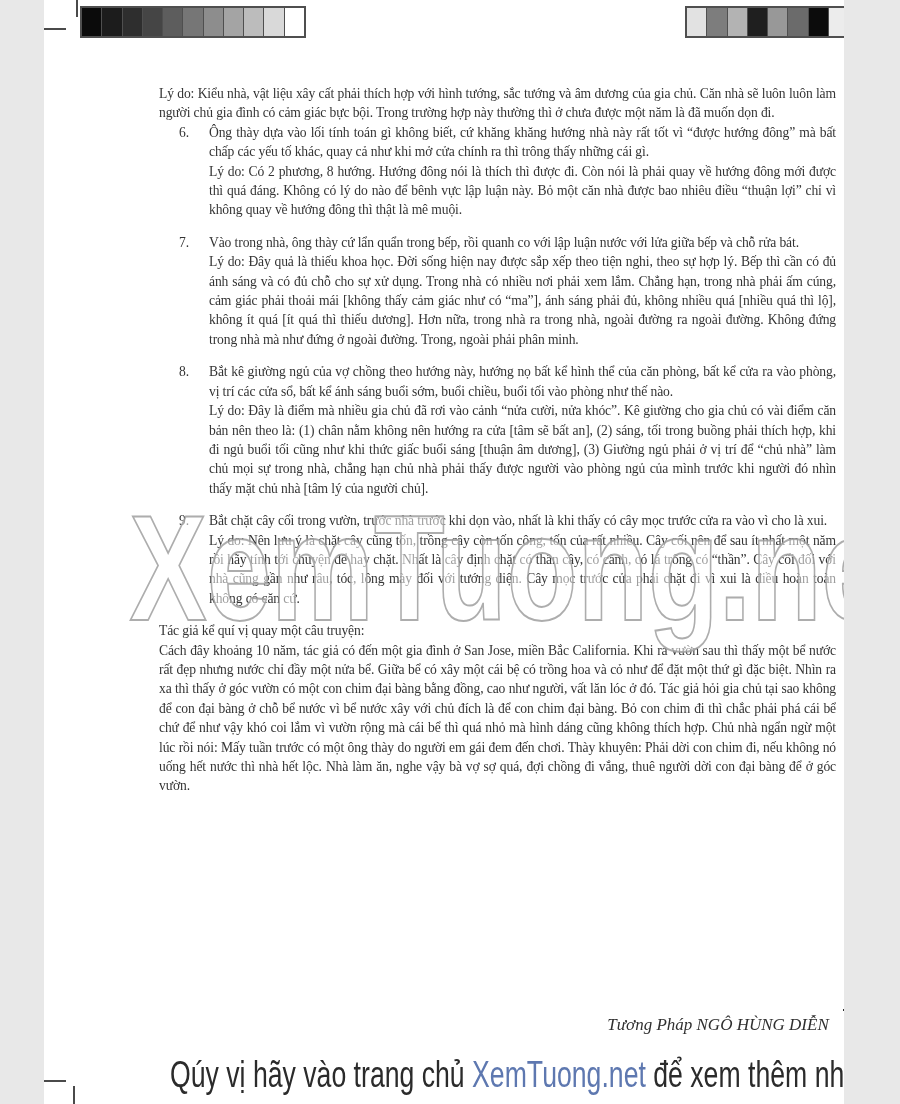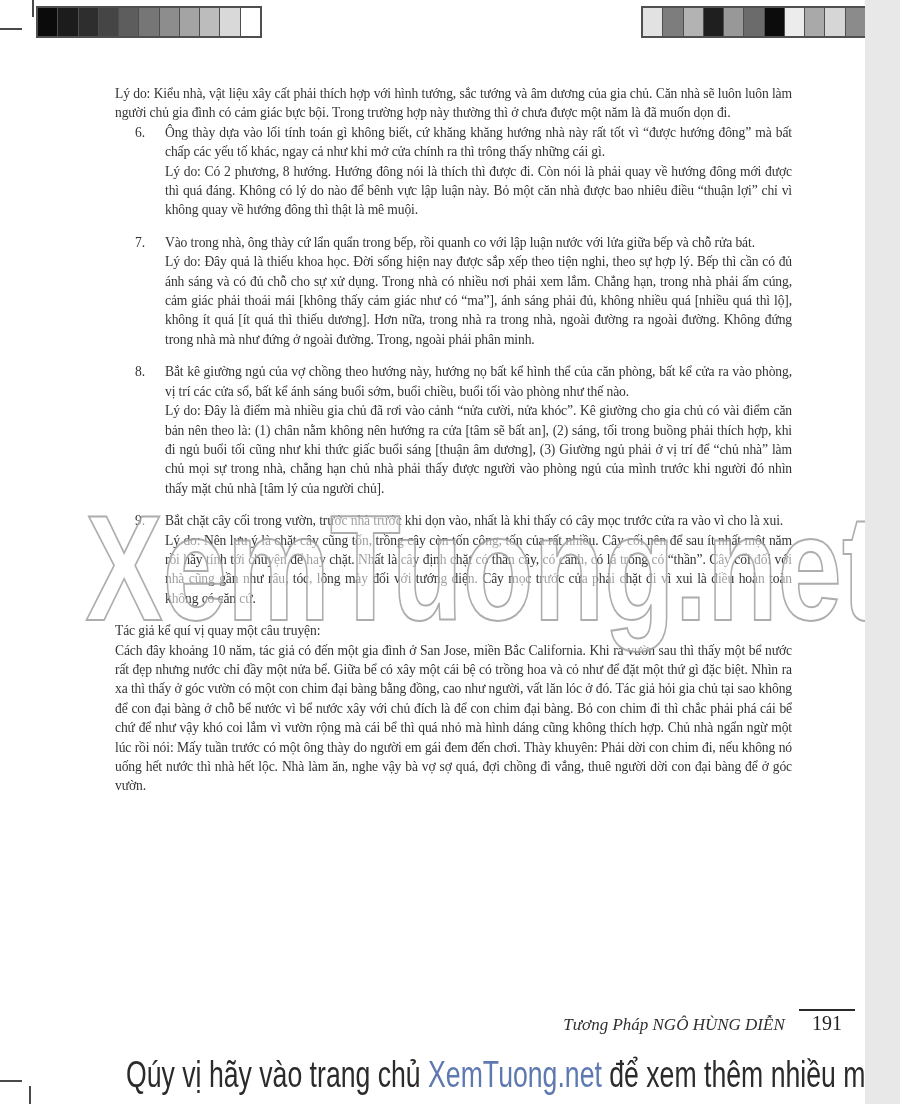--- a/index.html
+++ b/index.html
@@ -1,17 +1,17 @@
 <!DOCTYPE html>
 <html><head>
 <meta charset="utf-8">
 <style>
   html,body{margin:0;padding:0;background:#e8e8e8;}
-  .page{position:relative;width:865px;height:1104px;background:#ffffff;overflow:hidden;
-        font-family:"Liberation Serif","DejaVu Serif",serif;}
+  .page{position:relative;width:800px;height:1104px;background:#ffffff;overflow:hidden;
+        font-family:"Liberation Serif","DejaVu Serif",serif;margin-left:44px;}
   
   .mark{position:absolute;background:#4a4a4a;}
   .m-tl-v{left:32px;top:0;width:2px;height:17px;}
   .m-tl-h{left:0;top:28px;width:22px;height:2px;}
   .m-tr-v{left:871px;top:0;width:2px;height:17px;}
   .m-tr-h{left:878px;top:28px;width:22px;height:2px;}
   .m-bl-h{left:0;top:1080px;width:22px;height:2px;}
   .m-bl-v{left:29px;top:1086px;width:2px;height:18px;}
   .m-br-h{left:878px;top:1081px;width:22px;height:2px;}
   .m-br-v{left:874px;top:1086px;width:2px;height:18px;}
@@ -83,21 +83,21 @@
       <div class="cell" style="background: rgb(214, 214, 214);"></div>
       <div class="cell" style="background: rgb(139, 139, 139);"></div>
     </div>
 
   <div class="content">
 
     <p class="hang">Lý do: Kiểu nhà, vật liệu xây cất phải thích hợp với hình tướng, sắc tướng và âm dương của gia chủ. Căn nhà sẽ luôn luôn làm người chủ gia đình có cảm giác bực bội. Trong trường hợp này thường thì ở chưa được một năm là đã muốn dọn đi.</p>
 
     <div class="hang">
       <span class="num">6.</span>
-      <p>Ông thày dựa vào lối tính toán gì không biết, cứ khăng khăng hướng nhà này rất tốt vì “được hướng đông” mà bất chấp các yếu tố khác, ngay cả như khi mở cửa chính ra thì trông thấy những cái gì.</p>
+      <p>Ông thày dựa vào lối tính toán gì không biết, cứ khăng khăng hướng nhà này rất tốt vì “được hướng đông” mà bất chấp các yếu tố khác, quay cả như khi mở cửa chính ra thì trông thấy những cái gì.</p>
       <p>Lý do: Có 2 phương, 8 hướng. Hướng đông nói là thích thì được đi. Còn nói là phải quay về hướng đông mới được thì quá đáng. Không có lý do nào để bênh vực lập luận này. Bỏ một căn nhà được bao nhiêu điều “thuận lợi” chỉ vì không quay về hướng đông thì thật là mê muội.</p>
     </div>
 
     <div class="hang">
       <span class="num">7.</span>
       <p>Vào trong nhà, ông thày cứ lẩn quẩn trong bếp, rồi quanh co với lập luận nước với lửa giữa bếp và chỗ rửa bát.</p>
       <p>Lý do: Đây quả là thiếu khoa học. Đời sống hiện nay được sắp xếp theo tiện nghi, theo sự hợp lý. Bếp thì cần có đủ ánh sáng và có đủ chỗ cho sự xử dụng. Trong nhà có nhiều nơi phải xem lắm. Chẳng hạn, trong nhà phải ấm cúng, cảm giác phải thoải mái [không thấy cảm giác như có “ma”], ánh sáng phải đủ, không nhiều quá [nhiều quá thì lộ], không ít quá [ít quá thì thiếu dương]. Hơn nữa, trong nhà ra trong nhà, ngoài đường ra ngoài đường. Không đứng trong nhà mà như đứng ở ngoài đường. Trong, ngoài phải phân minh.</p>
     </div>
 
     <div class="hang">

